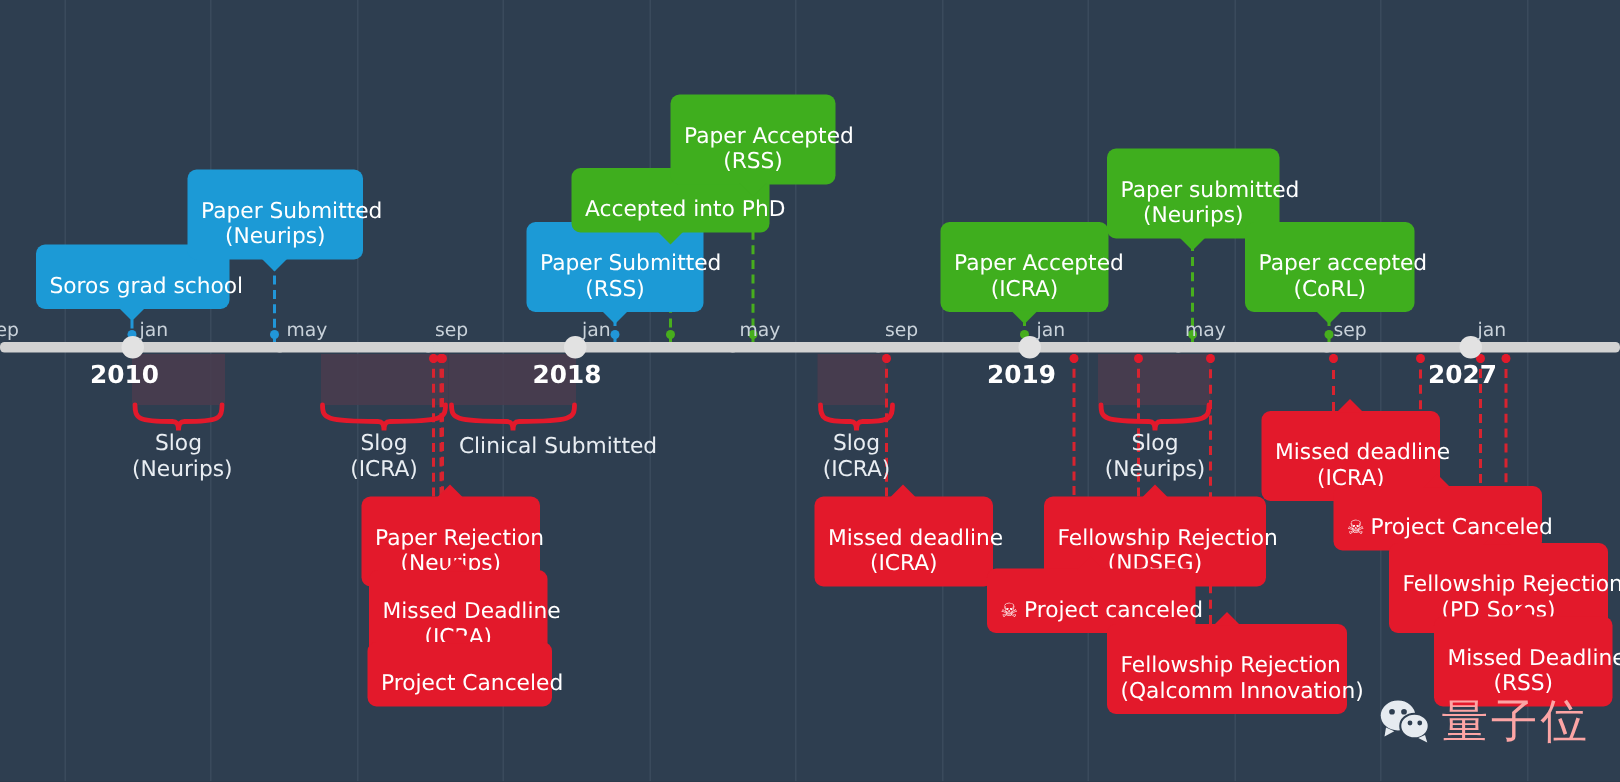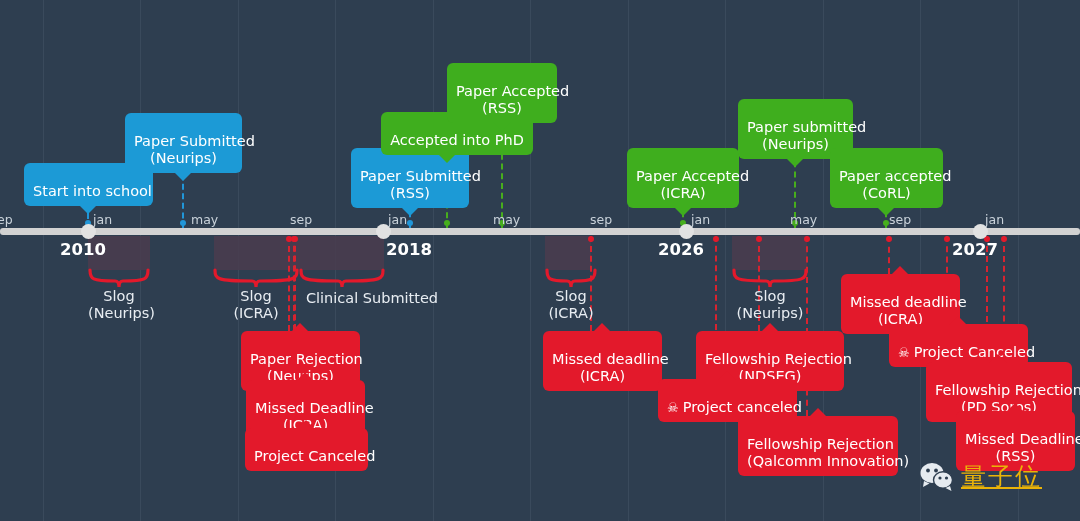--- a/index.html
+++ b/index.html
@@ -149,25 +149,24 @@
   }
 
   
   #watermark {
     position: absolute;
     display: flex;
     align-items: center;
     gap: 7px;
   }
   #watermark .wm-text {
-    color: #eab308;
-    font-size: 25px;
+    color: #fca5a5;
+    font-size: 31px;
     letter-spacing: 2px;
     font-family: "DejaVu Sans", "Liberation Sans", sans-serif;
-    text-decoration: underline;
   }
 </style>
 <style>[data-name="event-bubble-above-0"]::after{left:55px;}</style><style>[data-name="event-bubble-above-1"]::after{left:49px;}</style><style>[data-name="event-bubble-above-2"]::after{left:50px;}</style><style>[data-name="event-bubble-above-3"]::after{left:57px;}</style><style>[data-name="event-bubble-above-4"]::after{left:46px;}</style><style>[data-name="event-bubble-above-5"]::after{left:47px;}</style><style>[data-name="event-bubble-above-6"]::after{left:48px;}</style><style>[data-name="event-bubble-above-7"]::after{left:47px;}</style><style>[data-name="event-bubble-below-0"]::before{left:50px;}</style><style>[data-name="event-bubble-below-1"]::before{left:50px;}</style><style>[data-name="event-bubble-below-2"]::before{left:52px;}</style><style>[data-name="event-bubble-below-3"]::before{left:50px;}</style><style>[data-name="event-bubble-below-4"]::before{left:65px;}</style><style>[data-name="event-bubble-below-5"]::before{left:60px;}</style><style>[data-name="event-bubble-below-6"]::before{left:71px;}</style><style>[data-name="event-bubble-below-7"]::before{left:50px;}</style><style>[data-name="event-bubble-below-8"]::before{left:60px;}</style><style>[data-name="event-bubble-below-9"]::before{left:63px;}</style><style>[data-name="event-bubble-below-10"]::before{left:50px;}</style></head>
 <body>
 
 <div id="stage" data-name="timeline-canvas" style="background: rgb(46, 62, 80);">
 
   <div id="gridlines" data-name="gridline-group">
       <div class="gridline" data-name="gridline-0" style="left: 43px; background: rgb(58, 74, 92);"></div>
       <div class="gridline" data-name="gridline-1" style="left: 140px; background: rgb(58, 74, 92);"></div>
@@ -252,45 +251,45 @@
         <div class="tick-label" data-name="axis-tick-label-ep-0" style="left: -3px; top: 212px;">ep</div>
         <div class="tick-dot major" data-name="axis-tick-dot-1" style="left: 80.5px; top: 224px;"></div>
         <div class="tick-label" data-name="axis-tick-label-jan-1" style="left: 93px; top: 212px;">jan</div>
         <div class="year-label" data-name="axis-year-label-2017" style="left: 60px; top: 240px;">2010</div>
         <div class="tick-dot" data-name="axis-tick-dot-2" style="left: 182.5px; top: 228px;"></div>
         <div class="tick-label" data-name="axis-tick-label-may-2" style="left: 191px; top: 212px;">may</div>
         <div class="tick-dot" data-name="axis-tick-dot-3" style="left: 281.5px; top: 228px;"></div>
         <div class="tick-label" data-name="axis-tick-label-sep-3" style="left: 290px; top: 212px;">sep</div>
         <div class="tick-dot major" data-name="axis-tick-dot-4" style="left: 375.5px; top: 224px;"></div>
         <div class="tick-label" data-name="axis-tick-label-jan-4" style="left: 388px; top: 212px;">jan</div>
-        <div class="year-label" data-name="axis-year-label-2018" style="left: 355px; top: 240px; margin-left: 31px;">2018</div>
+        <div class="year-label" data-name="axis-year-label-2018" style="left: 355px; top: 240px;">2018</div>
         <div class="tick-dot" data-name="axis-tick-dot-5" style="left: 484.5px; top: 228px;"></div>
         <div class="tick-label" data-name="axis-tick-label-may-5" style="left: 493px; top: 212px;">may</div>
         <div class="tick-dot" data-name="axis-tick-dot-6" style="left: 581.5px; top: 228px;"></div>
         <div class="tick-label" data-name="axis-tick-label-sep-6" style="left: 590px; top: 212px;">sep</div>
         <div class="tick-dot major" data-name="axis-tick-dot-7" style="left: 678.5px; top: 224px;"></div>
         <div class="tick-label" data-name="axis-tick-label-jan-7" style="left: 691px; top: 212px;">jan</div>
-        <div class="year-label" data-name="axis-year-label-2019" style="left: 658px; top: 240px;">2026</div>
+        <div class="year-label" data-name="axis-year-label-2019" style="left: 658px; top: 240px;">2019</div>
         <div class="tick-dot" data-name="axis-tick-dot-8" style="left: 781.5px; top: 228px;"></div>
         <div class="tick-label" data-name="axis-tick-label-may-8" style="left: 790px; top: 212px;">may</div>
         <div class="tick-dot" data-name="axis-tick-dot-9" style="left: 880.5px; top: 228px;"></div>
         <div class="tick-label" data-name="axis-tick-label-sep-9" style="left: 889px; top: 212px;">sep</div>
         <div class="tick-dot major" data-name="axis-tick-dot-10" style="left: 972.5px; top: 224px;"></div>
         <div class="tick-label" data-name="axis-tick-label-jan-10" style="left: 985px; top: 212px;">jan</div>
         <div class="year-label" data-name="axis-year-label-2020" style="left: 952px; top: 240px;">2027</div>
       </div>
   </div>
 
   <div id="events" data-name="event-bubble-group">
-      <div class="bubble blue tail-down" data-name="event-bubble-above-0" style="left: 24px; top: 163px; width: 129px; background: rgb(28, 154, 214);"><span data-name="event-bubble-label">Start into school</span></div>
+      <div class="bubble blue tail-down" data-name="event-bubble-above-0" style="left: 24px; top: 163px; width: 129px; background: rgb(28, 154, 214);"><span data-name="event-bubble-label">Soros grad school</span></div>
       <div class="bubble blue tail-down" data-name="event-bubble-above-1" style="left: 125px; top: 113px; width: 117px; background: rgb(28, 154, 214);"><span data-name="event-bubble-label">Paper Submitted
 (Neurips)</span></div>
       <div class="bubble blue tail-down" data-name="event-bubble-above-2" style="left: 351px; top: 148px; width: 118px; background: rgb(28, 154, 214);"><span data-name="event-bubble-label">Paper Submitted
 (RSS)</span></div>
-      <div class="bubble green tail-down" data-name="event-bubble-above-3" style="left: 381px; top: 112px; width: 152px; background: rgb(63, 174, 30);"><span data-name="event-bubble-label">Accepted into PhD</span></div>
+      <div class="bubble green tail-down" data-name="event-bubble-above-3" style="left: 381px; top: 112px; width: 132px; background: rgb(63, 174, 30); text-align: right;"><span data-name="event-bubble-label">Accepted into PhD</span></div>
       <div class="bubble green tail-down" data-name="event-bubble-above-4" style="left: 447px; top: 63px; width: 110px; background: rgb(63, 174, 30);"><span data-name="event-bubble-label">Paper Accepted
 (RSS)</span></div>
       <div class="bubble green tail-down" data-name="event-bubble-above-5" style="left: 627px; top: 148px; width: 112px; background: rgb(63, 174, 30);"><span data-name="event-bubble-label">Paper Accepted
 (ICRA)</span></div>
       <div class="bubble green tail-down" data-name="event-bubble-above-6" style="left: 738px; top: 99px; width: 115px; background: rgb(63, 174, 30);"><span data-name="event-bubble-label">Paper submitted
 (Neurips)</span></div>
       <div class="bubble green tail-down" data-name="event-bubble-above-7" style="left: 830px; top: 148px; width: 113px; background: rgb(63, 174, 30);"><span data-name="event-bubble-label">Paper accepted
 (CoRL)</span></div>
       <div class="bubble red tail-up" data-name="event-bubble-below-0" style="left: 230px; top: 331px; width: 119px; background: rgb(227, 25, 43);"><span data-name="event-bubble-label">Paper Rejection
 (Neurips)</span></div>

